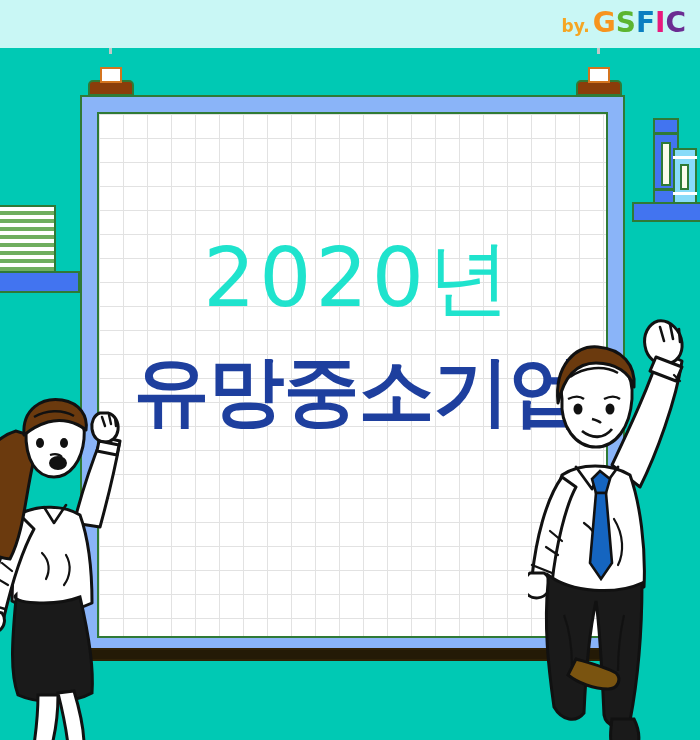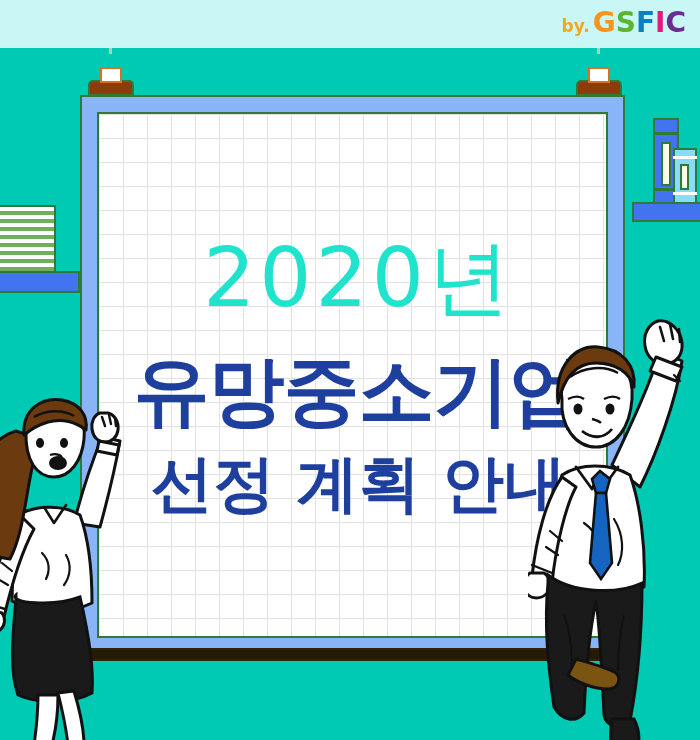--- a/index.html
+++ b/index.html
@@ -97,21 +97,20 @@
     <div class="wire"></div>
     <div class="base"></div>
     <div class="cap"></div>
   </div>
 
   <div class="board-outer">
     <div class="board-inner"></div>
     <div class="txt-wrap">
       <div class="line-year">2020년</div>
       <div class="line-main">유망중소기업</div>
-      <div class="line-sub">선정 계획 안내</div>
     </div>
   </div>
   <div class="board-tray"></div>
 
   <svg class="person person-woman" viewBox="0 0 165 350">
     <g fill="#fff" stroke="#111" stroke-width="3" stroke-linejoin="round" stroke-linecap="round">
 
       <path d="M104 118 L122 44" stroke-width="3" fill="none"></path>
       <path d="M92 128 C100 96 112 62 120 42 L138 46 C133 74 124 110 118 132 Z"></path>
 

